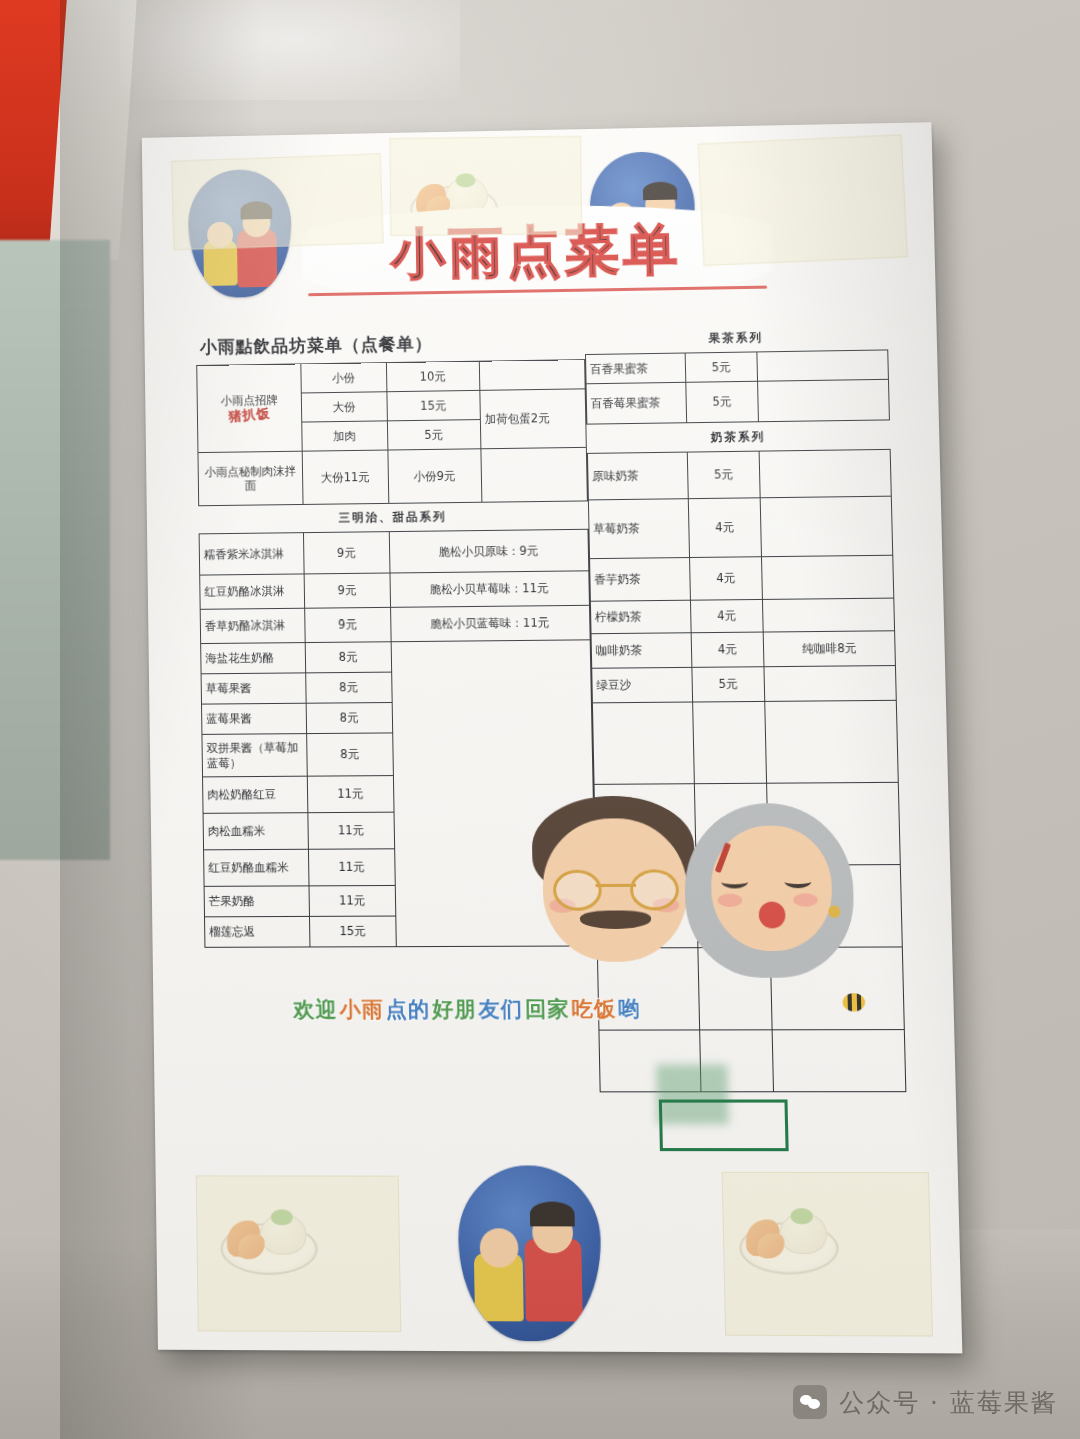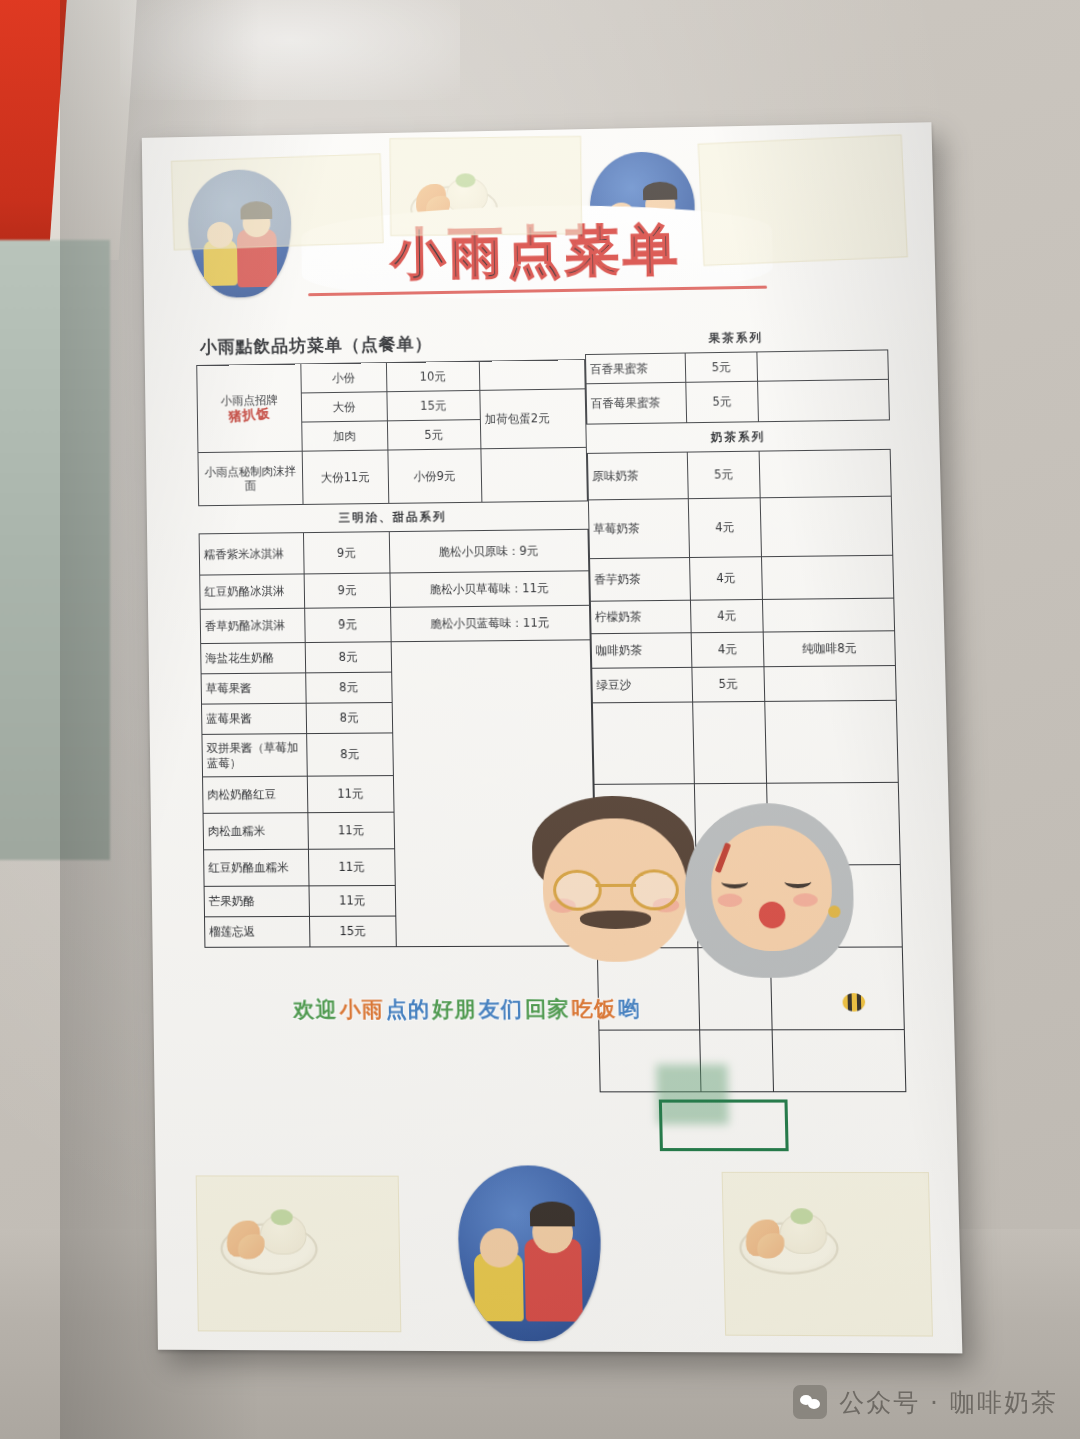--- a/index.html
+++ b/index.html
@@ -756,16 +756,16 @@
           <div class="shrimp2"></div>
         </div>
       </div>
 
       <div class="paper-tint"></div>
     </div>
   </div>
 
   <div class="watermark">
     <div class="wm-logo"></div>
-    <div>公众号 · 咖啡奶茶</div>
+    <div>公众号 · 蓝莓果酱</div>
   </div>
 
 </div>
 
 </body></html>

